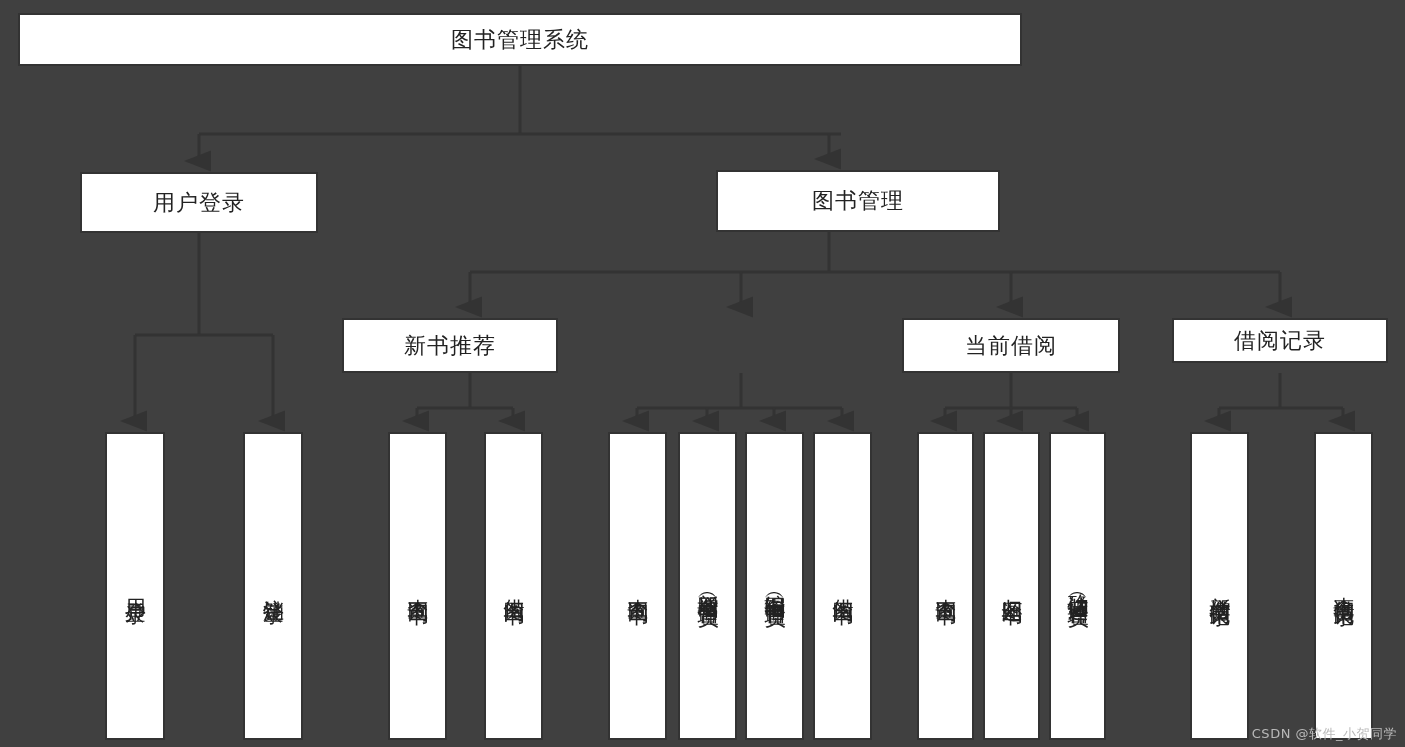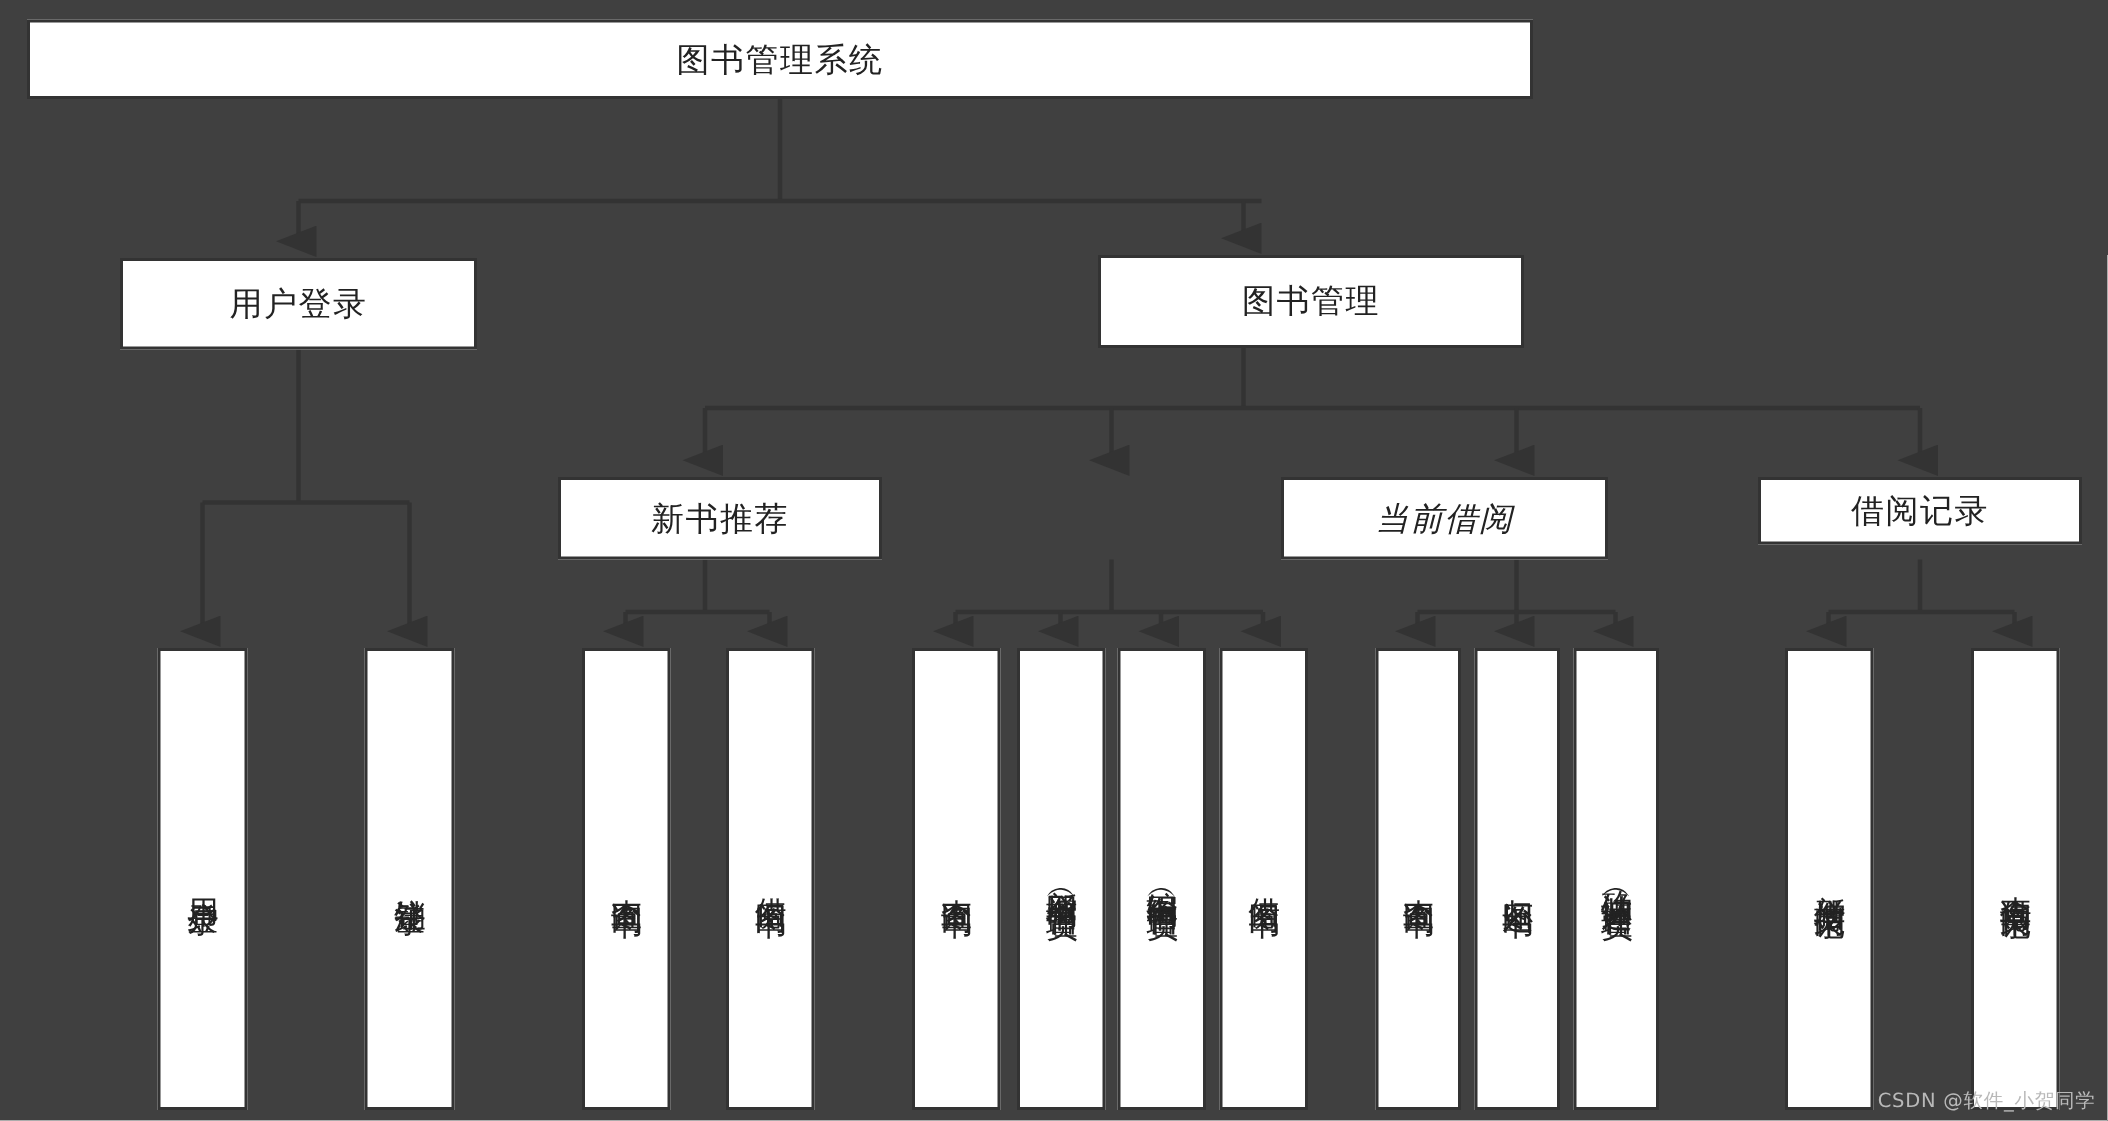--- a/index.html
+++ b/index.html
@@ -117,28 +117,28 @@
     </g>
   </svg>
 
   <div class="node horiz" style="left:18px;top:13px;width:1004px;height:53px;">
     <span>图书管理系统</span>
   </div>
 
   <div class="node horiz" style="left:80px;top:172px;width:238px;height:61px;">
     <span>用户登录</span>
   </div>
-  <div class="node horiz" style="left:732px;top:170px;width:284px;height:62px;">
+  <div class="node horiz" style="left:716px;top:170px;width:284px;height:62px;">
     <span>图书管理</span>
   </div>
 
-  <div class="node horiz" style="left:372px;top:318px;width:216px;height:55px;">
+  <div class="node horiz" style="left:342px;top:318px;width:216px;height:55px;">
     <span>新书推荐</span>
   </div>
-  <div class="node horiz" style="left:854px;top:318px;width:218px;height:55px;font-style:italic;">
+  <div class="node horiz" style="left:902px;top:318px;width:218px;height:55px;">
     <span>当前借阅</span>
   </div>
   <div class="node horiz" style="left:1172px;top:318px;width:216px;height:45px;">
     <span>借阅记录</span>
   </div>
 
   <div class="node vert" style="left:105px;top:432px;width:60px;height:308px;">
     <span>用户登录</span>
   </div>
   <div class="node vert" style="left:243px;top:432px;width:60px;height:308px;">

